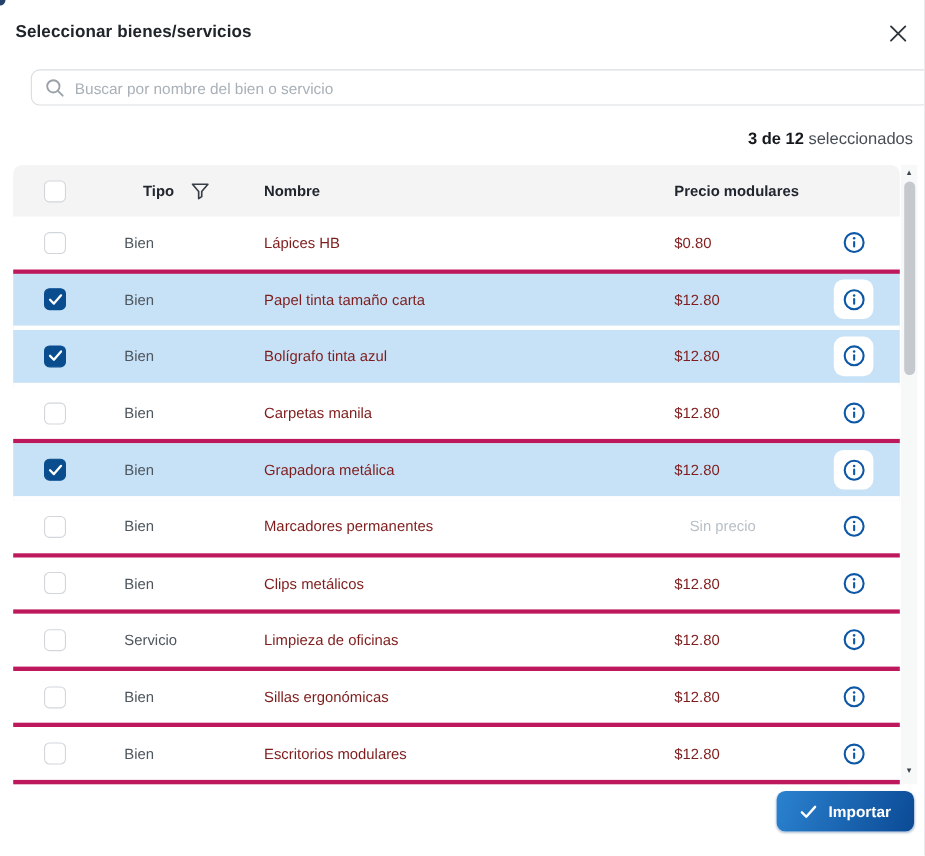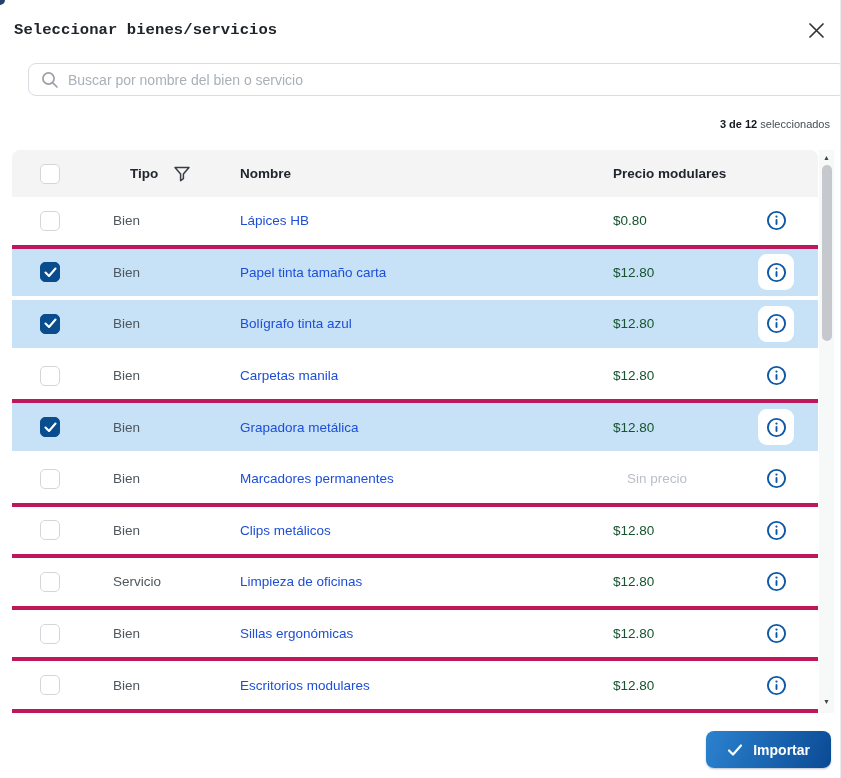--- a/index.html
+++ b/index.html
@@ -4,35 +4,35 @@
 <style>
   * { margin:0; padding:0; box-sizing:border-box; }
   html,body { background:#fff; }
   .screen {
     position:relative; width:841px; height:778px; background:#fff; overflow:hidden;
     font-family:"Liberation Sans","DejaVu Sans",sans-serif; color:#21262e;
   }
   .frame-edge { position:absolute; inset:0; border-right:1px solid #e8eaec; pointer-events:none; }
   .corner-artifact { position:absolute; top:0; left:0; width:5px; height:5px; background:#24416b; border-bottom-right-radius:6px; }
 
-  .modal-title { position:absolute; left:14px; top:21px; font-size:15.5px; font-weight:bold; color:#20242b; letter-spacing:.1px;font-family:Liberation Mono, monospace; }
+  .modal-title { position:absolute; left:14px; top:21px; font-size:15.5px; font-weight:bold; color:#20242b; letter-spacing:.1px; }
   .close-btn { position:absolute; right:12px; top:17px; width:26px; height:26px; background:none; border:none; cursor:pointer; display:flex; align-items:center; justify-content:center; }
 
   .search-box {
     position:absolute; left:28px; top:63px; width:818px; height:33px;
     border:1px solid #d9dde2; border-radius:8px; background:#fff;
     display:flex; align-items:center; padding:0 12px; gap:9px;
   }
   .search-box input {
     border:none; outline:none; flex:1; font-size:14px; color:#3b424a; background:transparent;
     font-family:"Liberation Sans","DejaVu Sans",sans-serif;
   }
   .search-box input::placeholder { color:#a9b0b8; }
 
-  .summary { position:absolute; right:11px; top:118px; font-size:11px; color:#474d55; }
+  .summary { position:absolute; right:11px; top:118px; font-size:15px; color:#474d55; }
   .summary b { color:#15181d; font-weight:bold; }
 
   .table { position:absolute; left:12px; top:150px; width:806px; }
   .grid-row {
     display:grid; grid-template-columns:101px 127px 373px 121px 84px; align-items:center;
   }
   .thead {
     height:47px; background:#f4f4f5; border-radius:8px 8px 0 0;
     font-size:13.5px; font-weight:bold; color:#21262e;
   }
@@ -42,36 +42,36 @@
 
   .checkbox {
     width:20px; height:20px; margin-left:28px; border:1.5px solid #d2d6db; border-radius:5px;
     background:#fff; display:flex; align-items:center; justify-content:center; cursor:pointer;
   }
   .checkbox svg { display:none; }
   .row.selected .checkbox { background:#0a4d8f; border-color:#0a4d8f; }
   .row.selected .checkbox svg { display:block; }
 
   .cell-tipo { color:#4e565e; }
-  .cell-nombre { color:#1d4ed8; }
-  .cell-precio { color:#14532d; }
+  .cell-nombre { color:#7f1d1d; }
+  .cell-precio { color:#7f1d1d; }
   .cell-precio.no-price { color:#b9bfc7;margin-left:14px; }
 
   .info-cell { display:flex; justify-content:center; }
   .info-wrap { width:36px; height:36px; display:flex; align-items:center; justify-content:center; border-radius:9px; cursor:pointer; }
   .row.selected .info-wrap { background:#fff; }
 
   .scrollbar { position:absolute; left:819px; top:150px; width:15px; height:563px; background:#f7f8f8; }
   .scroll-arrow { position:absolute; left:0; width:15px; text-align:center; font-size:7px; color:#41464d; line-height:10px; cursor:pointer; }
   .scroll-arrow.up { top:3px; }
   .scroll-arrow.down { bottom:6px; }
   .scroll-thumb { position:absolute; left:2.5px; top:15px; width:10px; height:176px; background:#c5c8cd; border-radius:6px; cursor:pointer; }
 
   .import-btn {
-    position:absolute; right:10px; bottom:10px; height:37px; padding:0 21px;
+    position:absolute; right:10px; bottom:22px; height:37px; padding:0 21px;
     border:none; border-radius:8px; cursor:pointer;
     background:linear-gradient(110deg,#2b82cf 0%,#0b4a95 100%);
     display:flex; align-items:center; gap:10px;
     color:#fff; font-size:14px; font-weight:bold;
     font-family:"Liberation Sans","DejaVu Sans",sans-serif;
     box-shadow:0 1px 2px rgba(9,58,115,.3);
   }
 </style>
 </head>
 <body>

